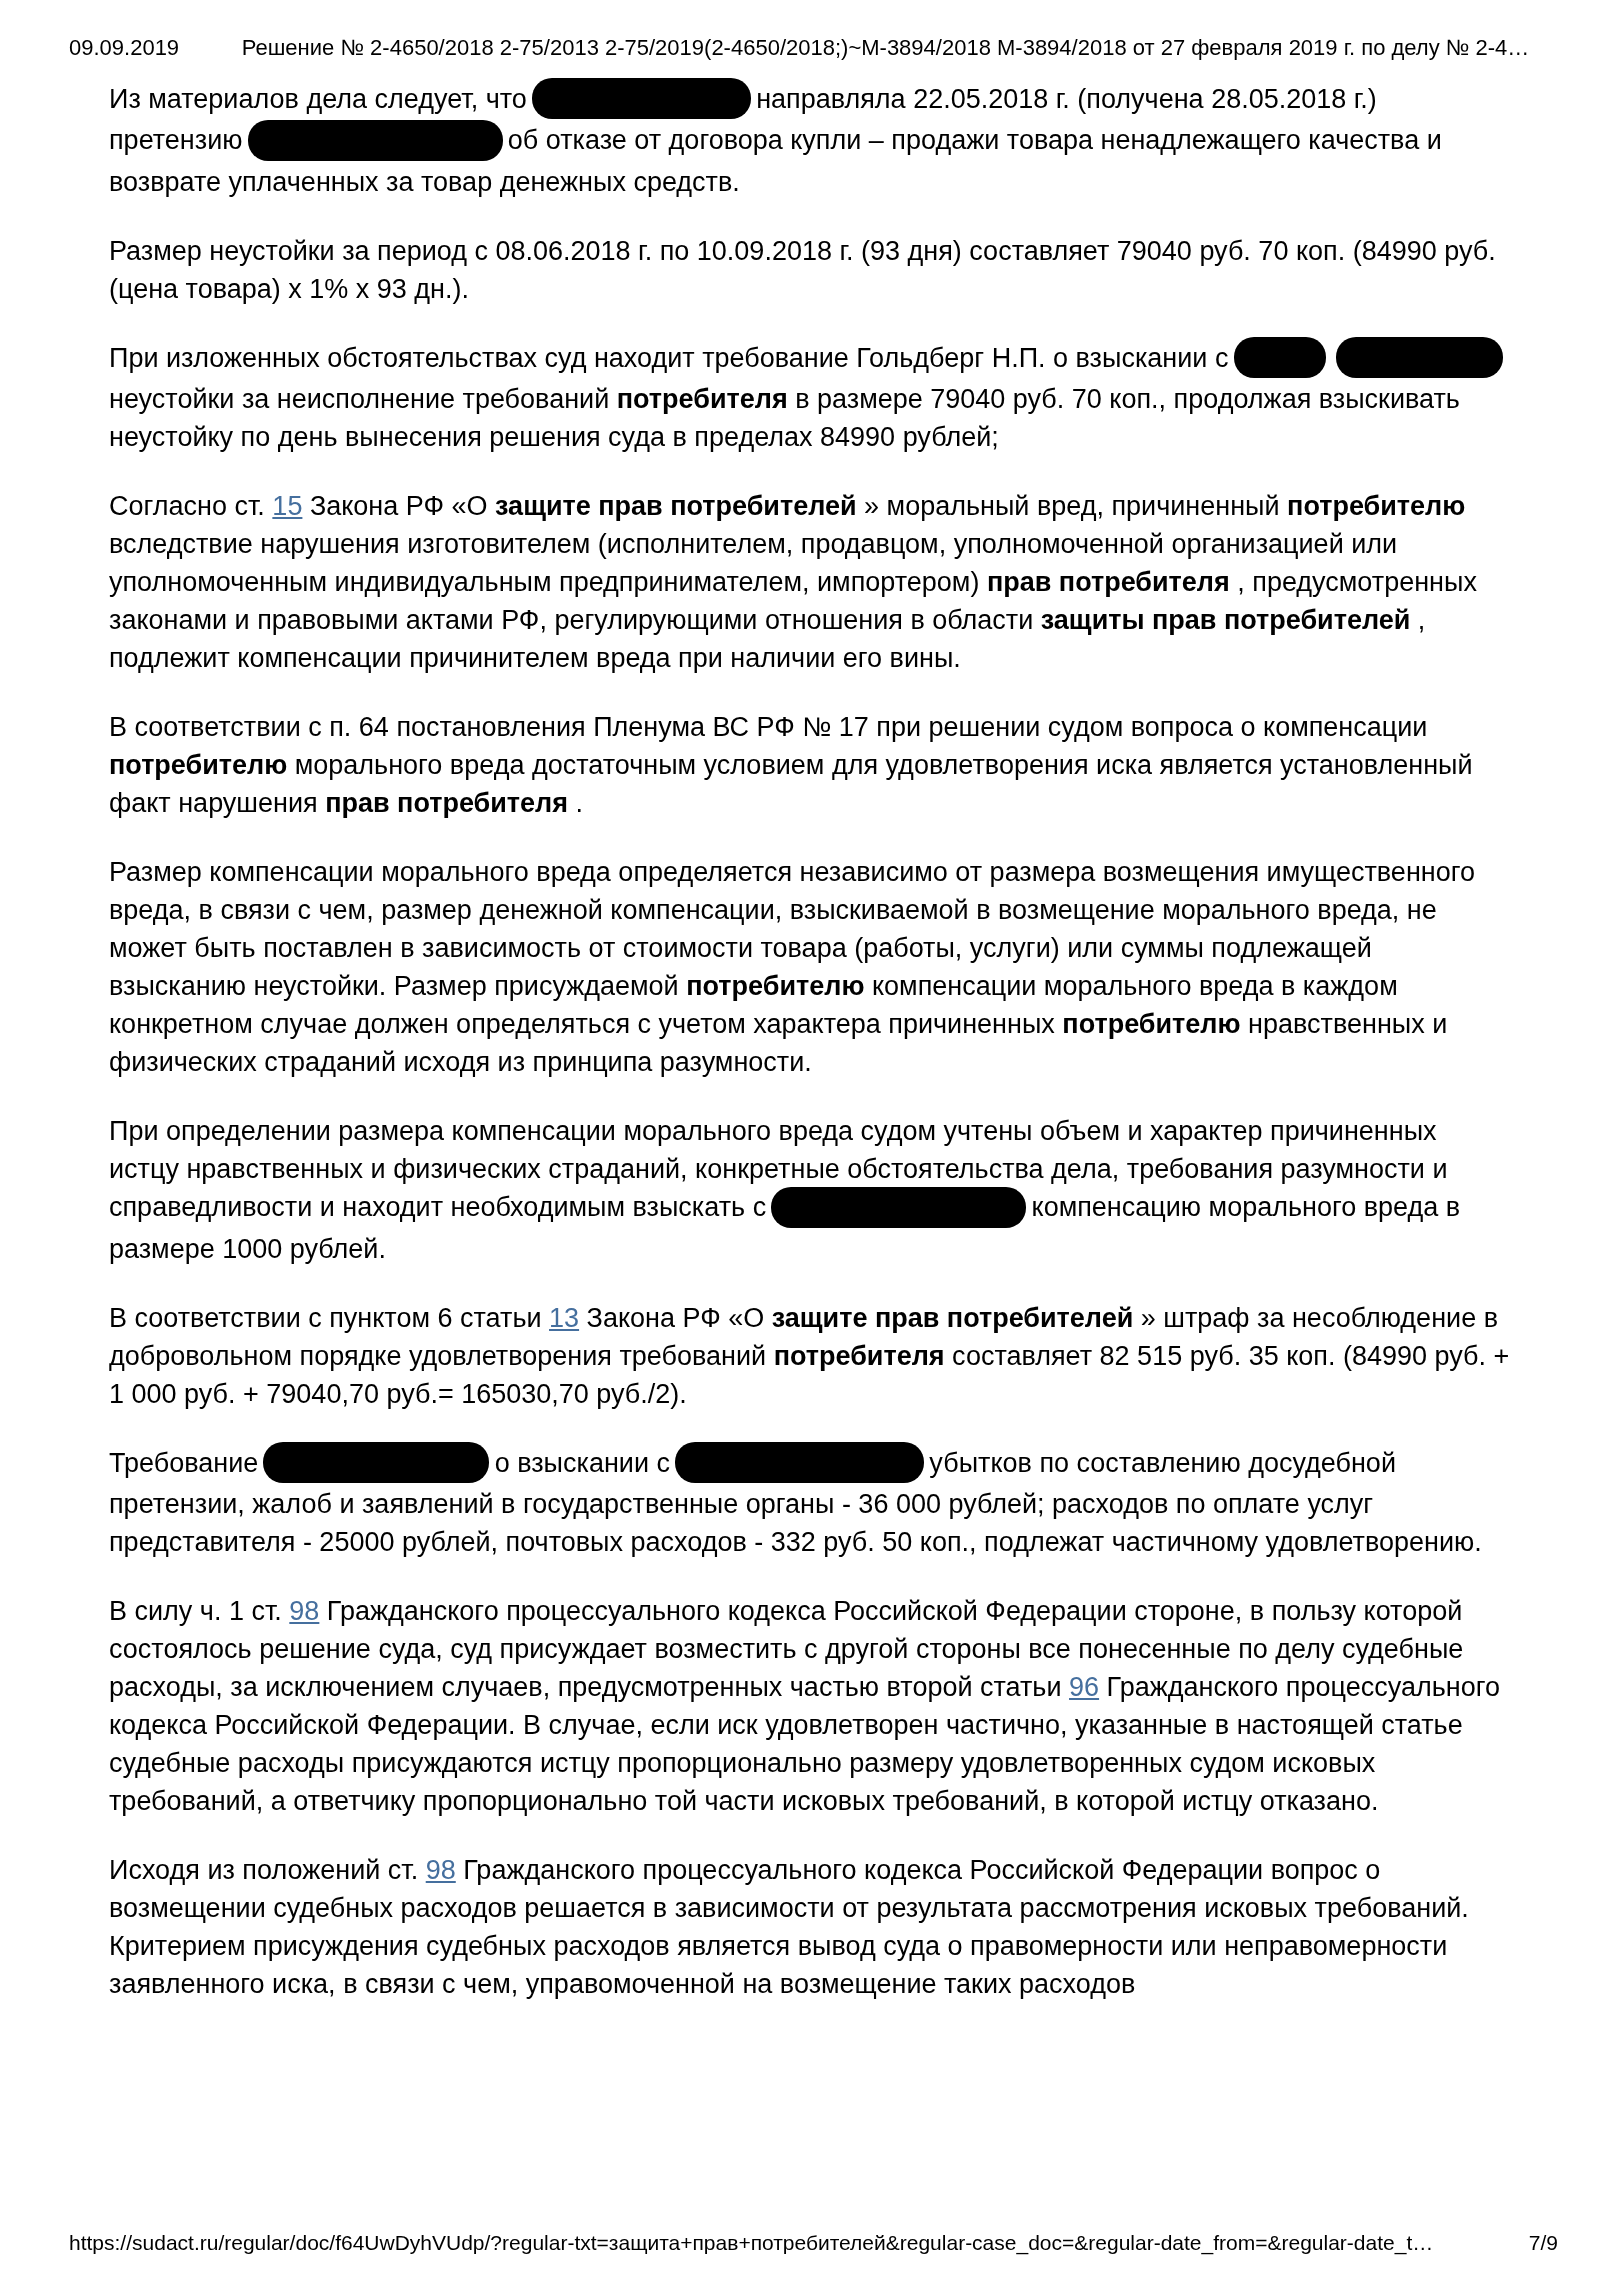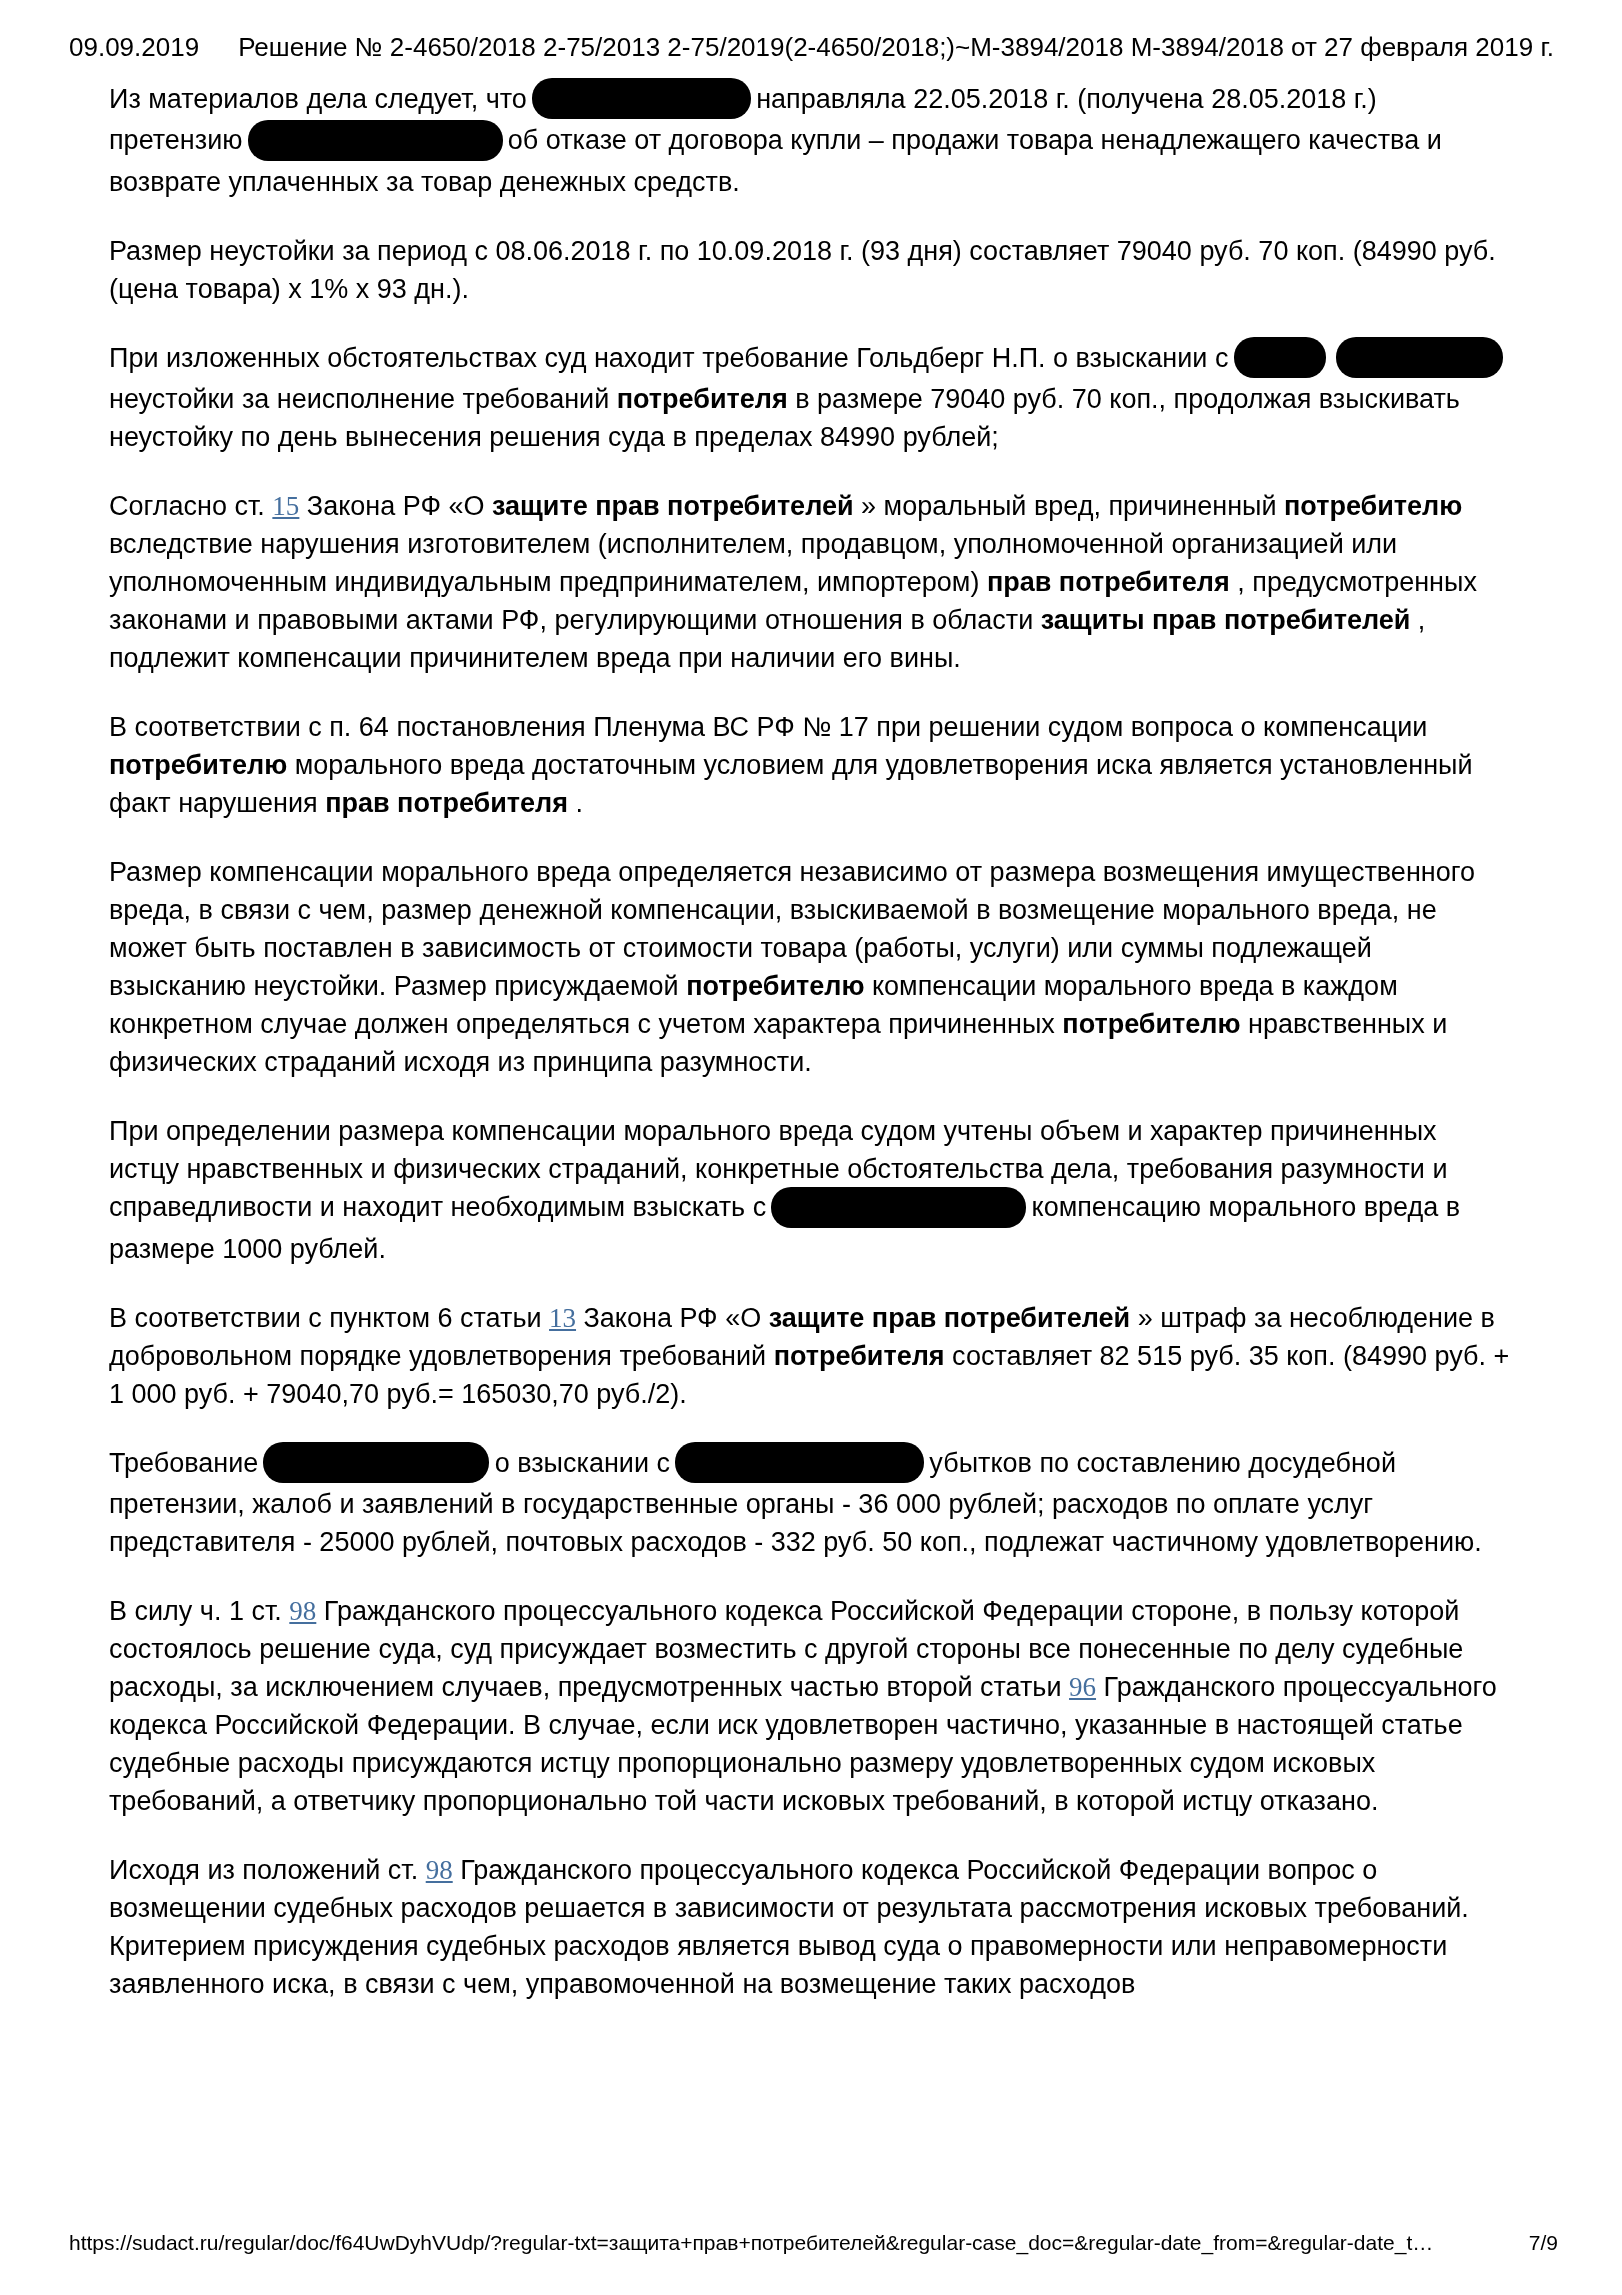--- a/index.html
+++ b/index.html
@@ -5,34 +5,34 @@
   html, body { margin:0; padding:0; }
   body {
     width:1622px; height:2295px;
     background:#ffffff; color:#000000;
     font-family:"Liberation Sans", sans-serif;
     position:relative; overflow:hidden;
   }
   .print-header {
     position:absolute; top:34px; left:69px; right:69px;
     display:flex; align-items:center;
-    font-size:26px; line-height:27.5px; color:#000;
+    font-size:22px; line-height:27.5px; color:#000;
   }
   .print-header .date { flex:none; }
   .print-header .title {
     flex:1; text-align:center; white-space:nowrap; overflow:hidden;
     padding-left:39px;
   }
   .doc-content {
     position:absolute; top:80px; left:109px; width:1404px;
     font-size:27px; line-height:38px; text-align:left;
   }
   p.para { margin:0 0 31px 0; padding:0; }
   .hl { font-weight:bold;text-align:right; }
-  a.doclink { text-decoration:underline; cursor:pointer;font-family:Liberation Serif, serif; }
+  a.doclink { text-decoration:underline; cursor:pointer; }
   .redact {
     display:inline-block; height:41px; border-radius:20px;
     vertical-align:middle; margin:0 5.2px; position:relative; top:-2px;
   }
   .print-footer {
     position:absolute; top:2230px; left:69px; right:64px;
     display:flex; justify-content:space-between; align-items:center;
     font-size:21px; line-height:26px; color:#000;
   }
   .print-footer .url { white-space:nowrap; overflow:hidden; max-width:1400px; }

